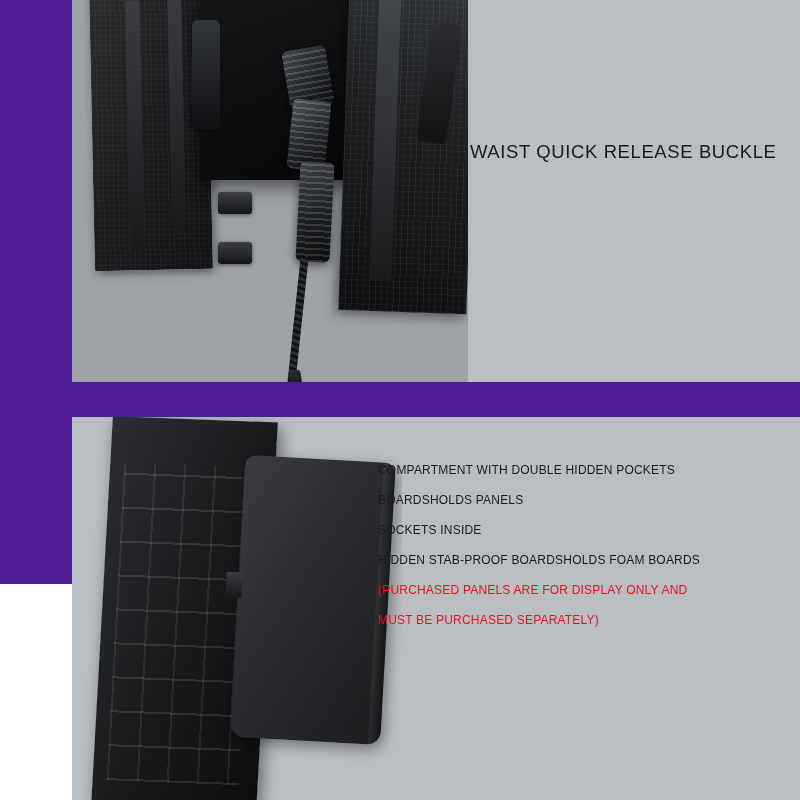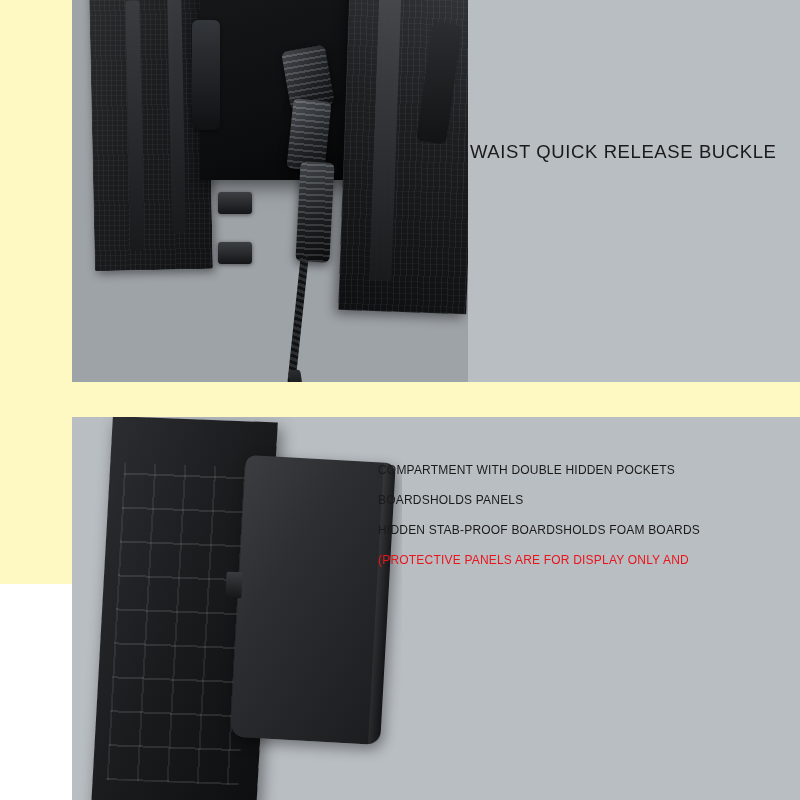--- a/index.html
+++ b/index.html
@@ -12,21 +12,21 @@
     height: 800px;
     font-family: "Liberation Sans", sans-serif;
     overflow: hidden;
     position: relative;
   }
 
   .page {
     position: relative;
     width: 800px;
     height: 584px;
-    background: #fef9c3;
+    background: #4c1d95;
   }
 
   
   .panel1 {
     position: absolute;
     left: 72px;
     top: 0px;
     width: 728px;
     height: 382px;
     background: #b9bec3;
@@ -335,18 +335,20 @@
       </div>
       <div class="plate">
         <div class="plate-edge"></div>
       </div>
       <div class="tab"></div>
     </div>
 
     <div class="panel2-text">
       <div class="line">COMPARTMENT WITH DOUBLE HIDDEN POCKETS</div>
       <div class="line">BOARDSHOLDS PANELS</div>
+      <div class="line">SOCKETS INSIDE</div>
       <div class="line">HIDDEN STAB-PROOF BOARDSHOLDS FOAM BOARDS</div>
-      <div class="line red">(PROTECTIVE PANELS ARE FOR DISPLAY ONLY AND</div>
+      <div class="line red">(PURCHASED PANELS ARE FOR DISPLAY ONLY AND</div>
+      <div class="line red">MUST BE PURCHASED SEPARATELY)</div>
     </div>
   </div>
 
 </div>
 
 </body></html>

